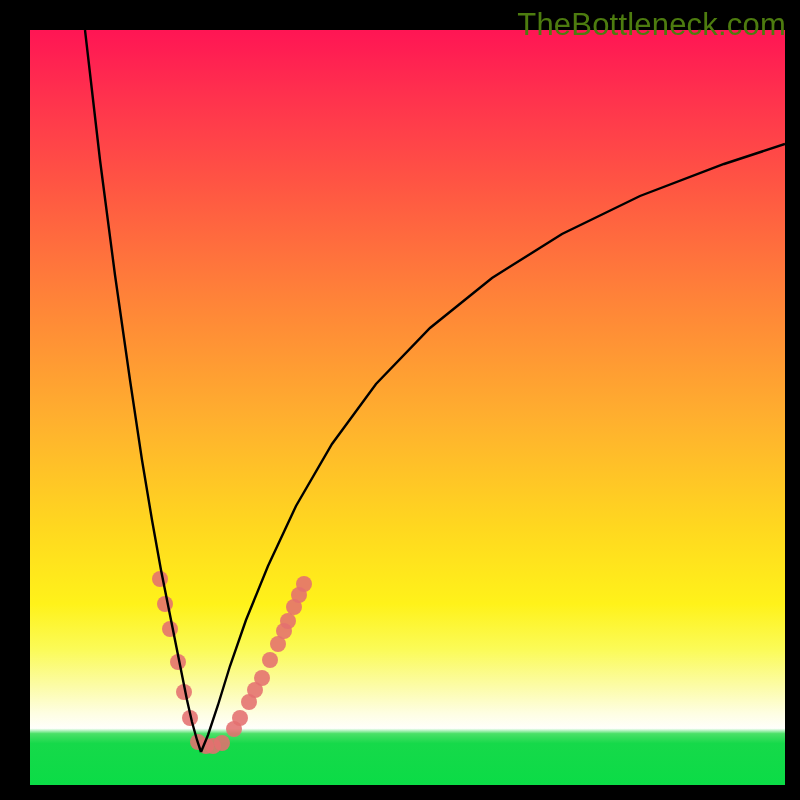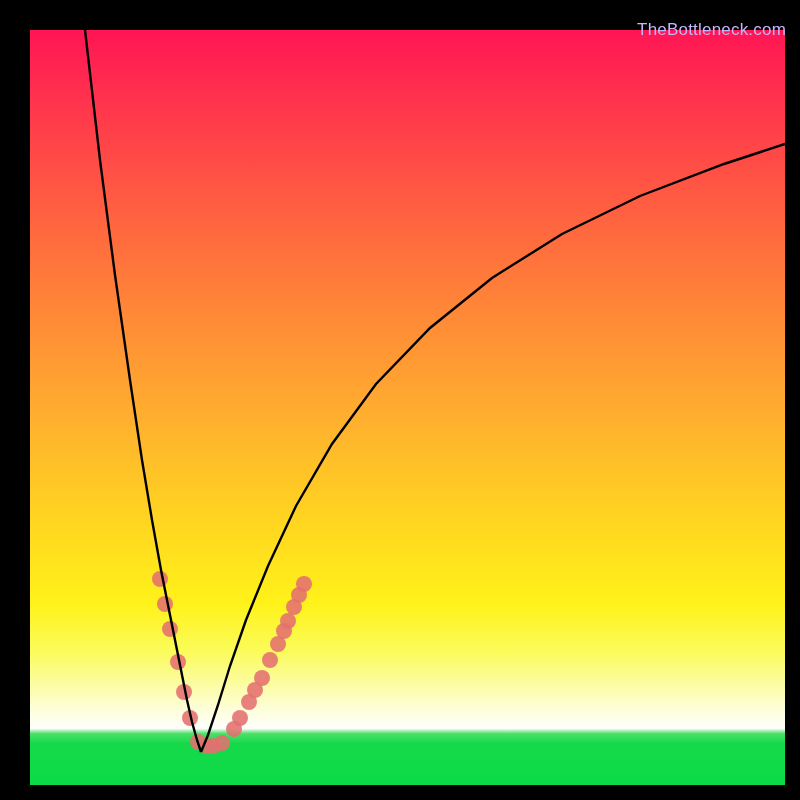--- a/index.html
+++ b/index.html
@@ -43,24 +43,24 @@
         #ffb12e 52%,
         #ffd81f 66%,
         #fff21a 76%,
         #fbfb57 82%,
         #fcfca8 87%,
         #fefee2 90.5%,
         #ffffff 92.8%);
   }
   .watermark {
     position: absolute;
-    top: 20px;
+    top: 7px;
     right: 14px;
-    color: #c4b5fd;
-    font-size: 17px;
+    color: #4d7c0f;
+    font-size: 31px;
     font-weight: 400;
     letter-spacing: 0.2px;
     user-select: none;
   }
   svg.curves {
     position: absolute;
     inset: 0;
   }
   .curve {
     fill: none;

